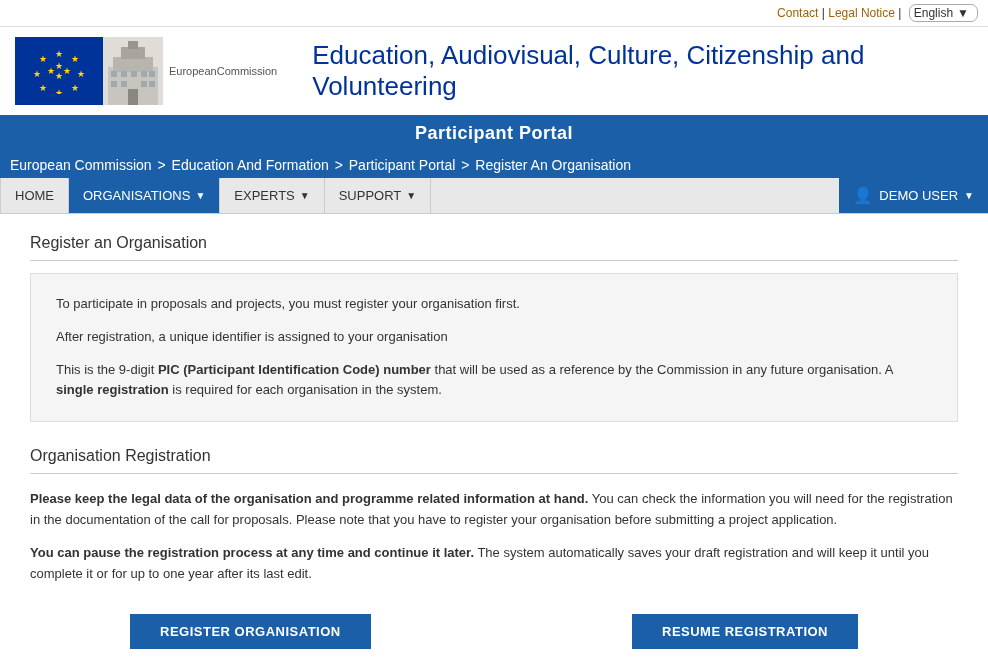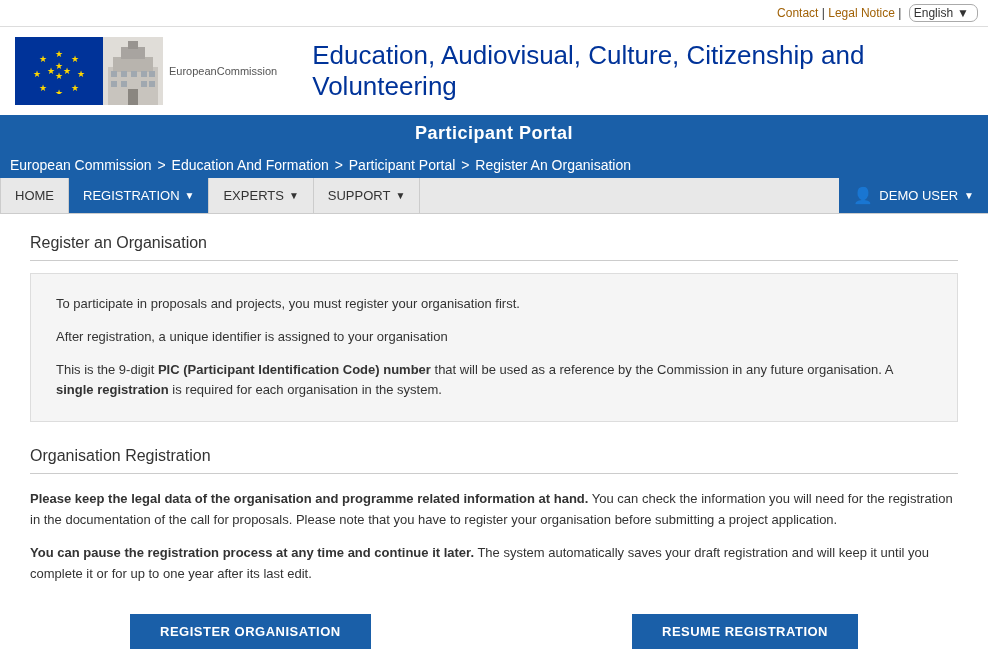--- a/index.html
+++ b/index.html
@@ -279,21 +279,21 @@
   <span class="sep"> &gt; </span>
   <a href="#">Participant Portal</a>
   <span class="sep"> &gt; </span>
   <span class="current">Register An Organisation</span>
 </div>
 
 <div class="nav">
   <div class="nav-left">
     <a class="nav-item" href="#">HOME</a>
     <a class="nav-item active" href="#">
-      <span>REGISTRATION</span>
+      <span>ORGANISATIONS</span>
       <span class="arrow">▼</span>
     </a>
     <a class="nav-item" href="#">
       <span>EXPERTS</span>
       <span class="arrow">▼</span>
     </a>
     <a class="nav-item" href="#">
       <span>SUPPORT</span>
       <span class="arrow">▼</span>
     </a>

